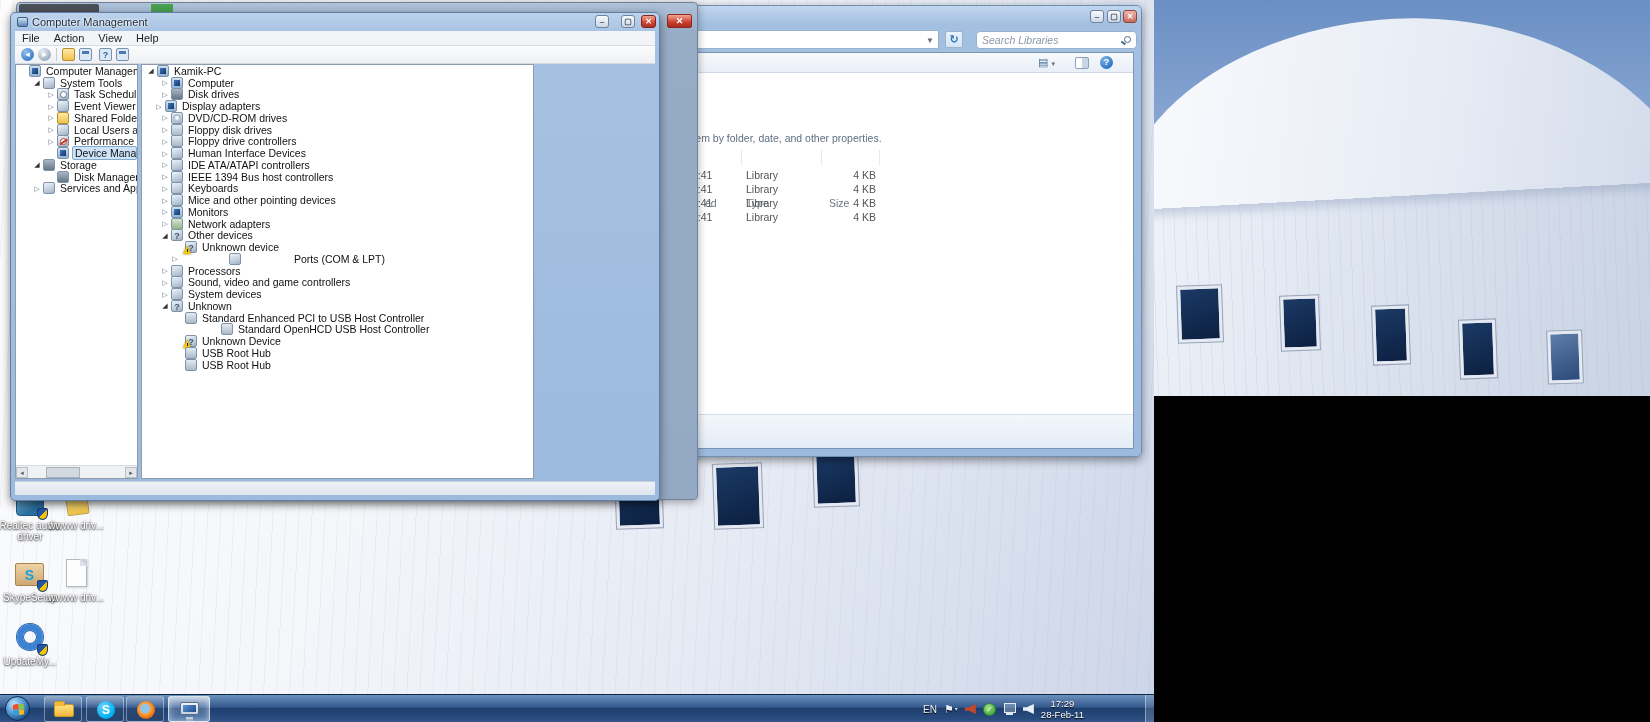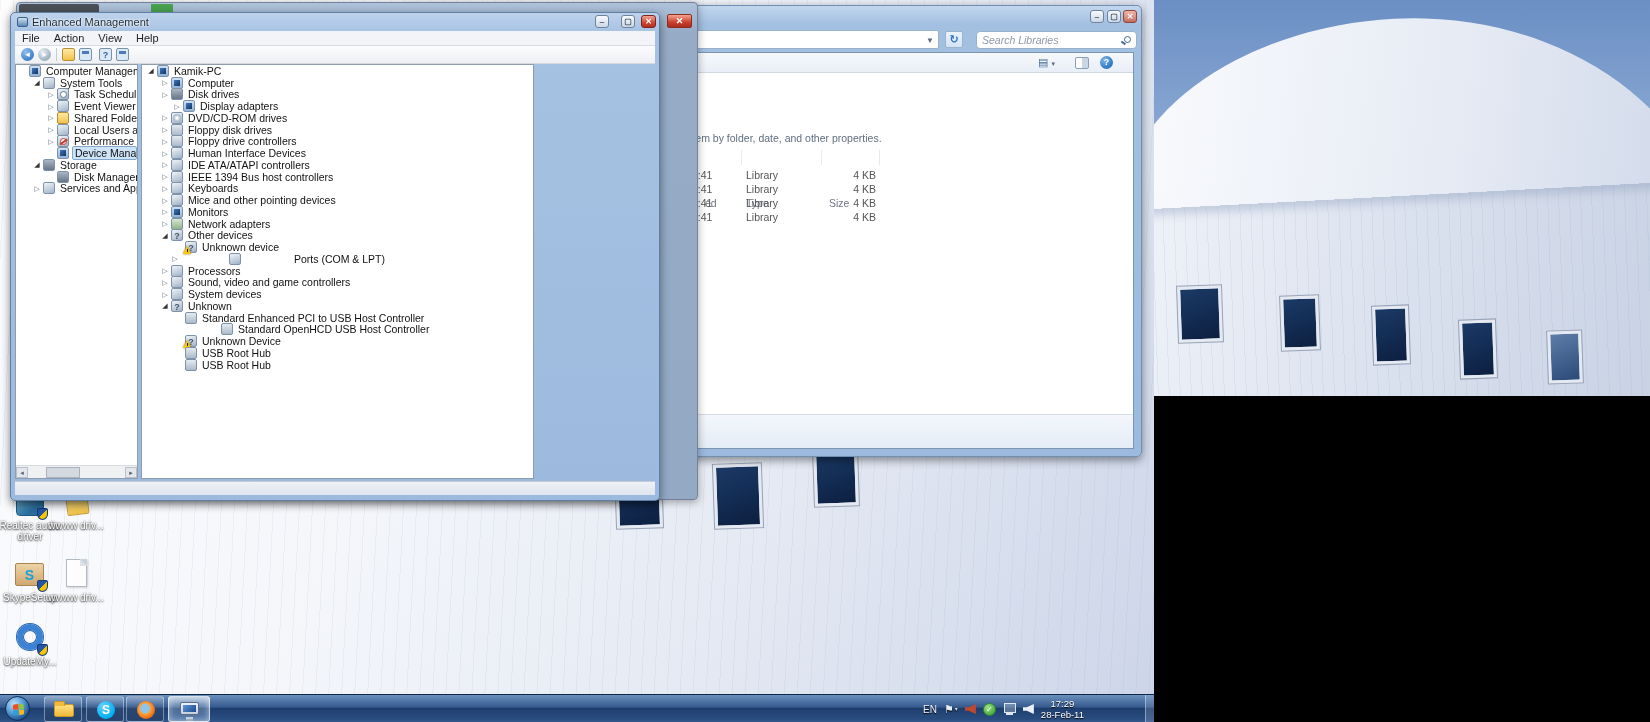--- a/index.html
+++ b/index.html
@@ -354,21 +354,21 @@
     </div>
   </div>
 
   <div class="win bgwin">
     <div class="frag-dark"></div>
     <div class="frag-green"></div>
     <div class="bgclose">✕</div>
   </div>
 
   <div class="win cm">
-    <div class="title"><span class="cm-ico"></span><span>Enhanced Management</span></div>
+    <div class="title"><span class="cm-ico"></span><span>Computer Management</span></div>
     <div class="capbtn" style="right:50px;top:2px;width:14px;">‒</div>
     <div class="capbtn" style="right:24px;top:2px;width:14px;">▢</div>
     <div class="capbtn red" style="right:3px;top:2px;width:15px;">✕</div>
 
     <div class="menubar">
       <span>File</span><span>Action</span><span>View</span><span>Help</span>
     </div>
 
     <div class="toolbar">
       <span class="tbico circ back" style="left:6px;">◂</span>
@@ -451,21 +451,21 @@
         <div class="trow" style="padding-left: 18px;">
           <div class="exp exp-c"></div>
           <div class="ti ic-comp"></div>
           <div class="tlabel">Computer</div>
         </div>
         <div class="trow" style="padding-left: 18px;">
           <div class="exp exp-c"></div>
           <div class="ti ic-disk"></div>
           <div class="tlabel">Disk drives</div>
         </div>
-        <div class="trow" style="padding-left: 30px;">
+        <div class="trow" style="padding-left: 12px;">
           <div class="exp exp-c"></div>
           <div class="ti ic-comp"></div>
           <div class="tlabel">Display adapters</div>
         </div>
         <div class="trow" style="padding-left: 18px;">
           <div class="exp exp-c"></div>
           <div class="ti ic-cd"></div>
           <div class="tlabel">DVD/CD-ROM drives</div>
         </div>
         <div class="trow" style="padding-left: 18px;">

